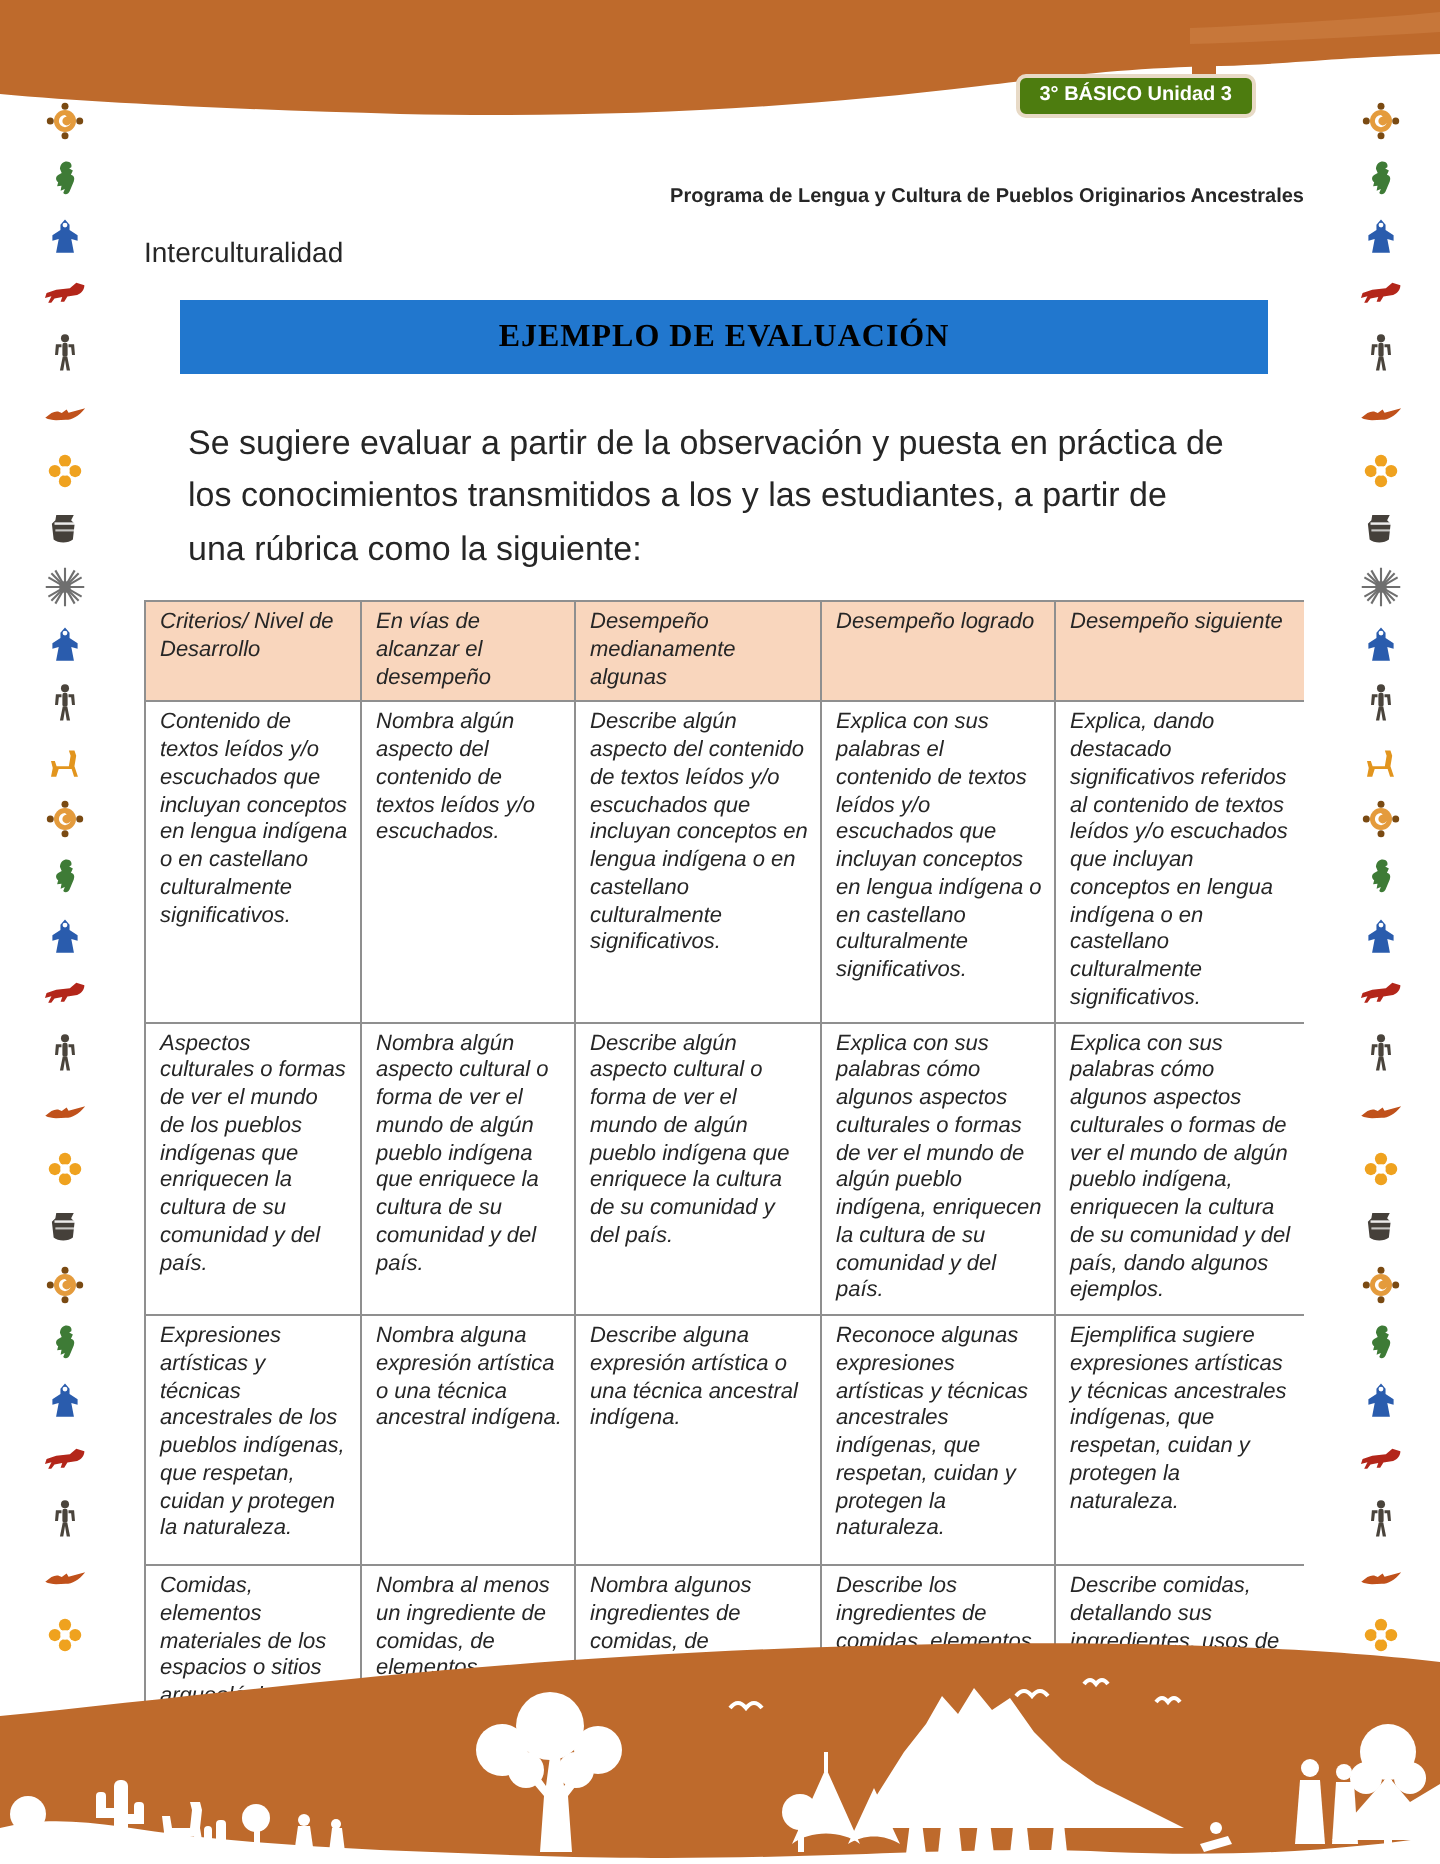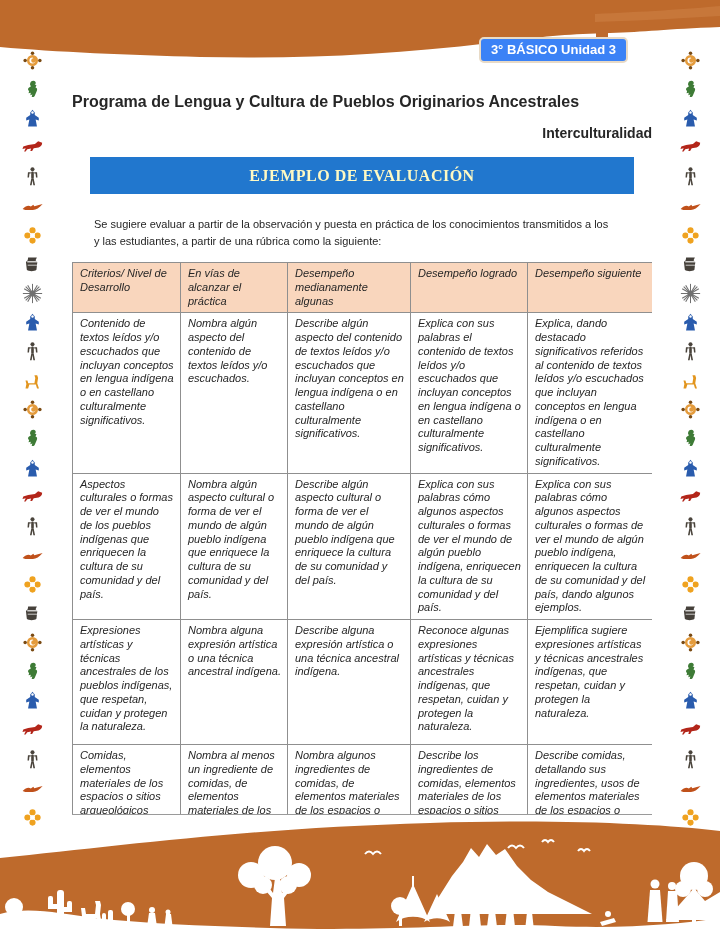--- a/index.html
+++ b/index.html
@@ -6,45 +6,45 @@
   body{
     width:720px;height:932px;position:relative;overflow:hidden;
     background:#ffffff;
     font-family:"Liberation Sans", sans-serif;
     color:#262626;
   }
   
   .top-band{position:absolute;top:0;left:0;width:720px;height:70px;z-index:2;}
   .badge{
     position:absolute;top:37px;right:92px;z-index:3;
-    background:#3b82f6;border:2px solid #E8DAC6;border-radius:5px;
-    color:#ffffff;font-size:13px;font-weight:bold;
+    background:#4d7c0f;border:2px solid #E8DAC6;border-radius:5px;
+    color:#ffffff;font-size:10px;font-weight:bold;
     padding:3px 10px;line-height:1.2;white-space:nowrap;
   }
   
   .rail{
     position:absolute;top:50px;height:778px;width:40px;z-index:1;
     display:flex;flex-direction:column;justify-content:space-between;align-items:center;
   }
   .rail-left{left:12px;}
   .rail-right{right:10px;}
   .rail-icon{width:21px;height:21px;display:flex;align-items:center;justify-content:center;}
   .rail-icon svg{width:100%;height:100%;}
   
   .content{position:absolute;left:72px;width:580px;top:70px;z-index:2;}
-  .doc-title{margin-top:23px;text-align:left;font-size:16px;font-weight:bold;}
-  .doc-subtitle{margin-top:14px;text-align:right;font-size:14px;font-weight:bold;}
+  .doc-title{margin-top:23px;text-align:right;font-size:10px;font-weight:bold;}
+  .doc-subtitle{margin-top:14px;text-align:left;font-size:14px;font-weight:normal;}
   .banner{
     margin-top:16px;margin-left:18px;margin-right:18px;height:37px;
-    background:#2177CE;color:#fef9c3;
+    background:#2177CE;color:#000000;
     display:flex;align-items:center;justify-content:center;
     font-family:"Liberation Serif", serif;font-weight:bold;font-size:16px;letter-spacing:.5px;
   }
   .intro{
-    margin:22px 40px 0 22px;font-size:11px;line-height:1.55;
+    margin:22px 40px 0 22px;font-size:17px;line-height:1.55;
   }
   
   .table-clip{margin-top:12px;height:552px;overflow:hidden;border-bottom:1px solid #9a9a9a;}
   table.rubric{border-collapse:collapse;table-layout:fixed;width:580px;font-size:11px;line-height:1.25;font-style:italic;}
   table.rubric th, table.rubric td{
     border:1px solid #8f8f8f;vertical-align:top;text-align:left;
     padding:4px 6px 4px 7px;word-wrap:break-word;
   }
   table.rubric th{background:#F9D6BD;font-weight:normal;font-size:11px;}
   tr.hrow{height:44px;} tr.r0{height:158px;} tr.r1{height:142px;} tr.r2{height:125px;padding-left:28px;} tr.r3{height:83px;}
@@ -492,21 +492,21 @@
       <colgroup>
         <col style="width:108px">
           <col style="width:107px">
           <col style="width:123px">
           <col style="width:117px">
           <col style="width:125px">
       </colgroup>
       <tbody>
           <tr class="hrow">
         <th>Criterios/ Nivel de Desarrollo</th>
-        <th>En vías de alcanzar el práctica</th>
+        <th>En vías de alcanzar el desempeño</th>
         <th>Desempeño medianamente algunas</th>
         <th>Desempeño logrado</th>
         <th>Desempeño siguiente</th>
       </tr>
       <tr class="r0">
         <td>Contenido de textos leídos y/o escuchados que incluyan conceptos en lengua indígena o en castellano culturalmente significativos.</td>
         <td>Nombra algún aspecto del contenido de textos leídos y/o escuchados.</td>
         <td>Describe algún aspecto del contenido de textos leídos y/o escuchados que incluyan conceptos en lengua indígena o en castellano culturalmente significativos.</td>
         <td>Explica con sus palabras el contenido de textos leídos y/o escuchados que incluyan conceptos en lengua indígena o en castellano culturalmente significativos.</td>
         <td>Explica, dando destacado significativos referidos al contenido de textos leídos y/o escuchados que incluyan conceptos en lengua indígena o en castellano culturalmente significativos.</td>

